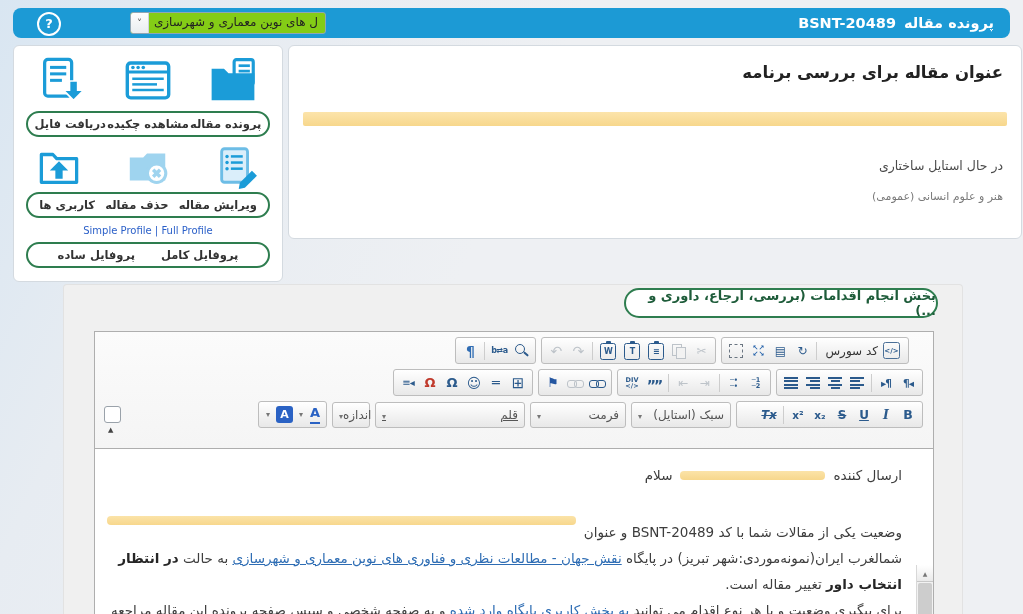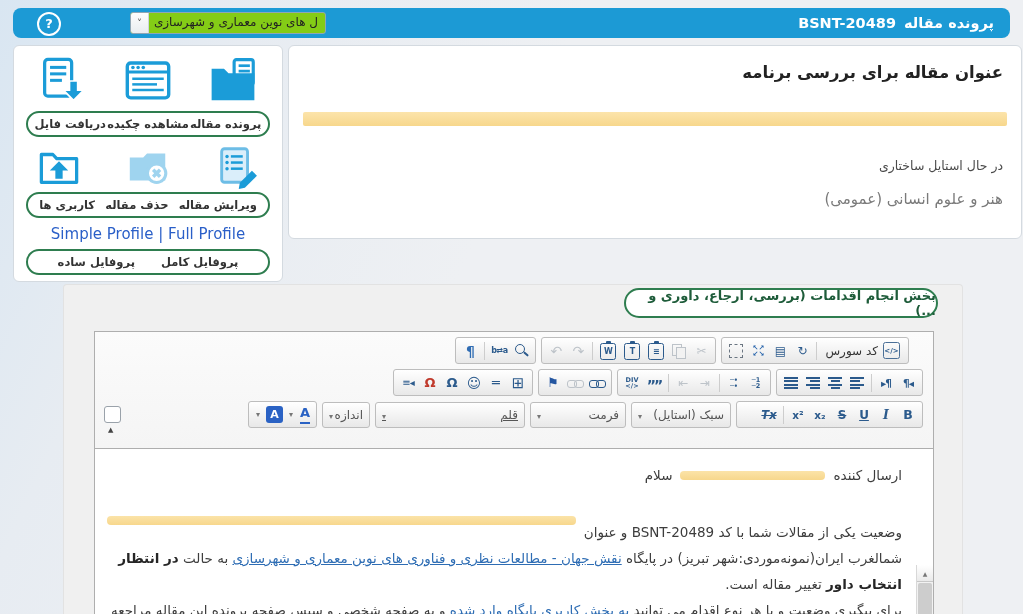--- a/index.html
+++ b/index.html
@@ -15,30 +15,30 @@
   .sel-btn{width:17px;border-right:1px solid #ccd5dc;background:linear-gradient(#fdfdfd,#e9edf0);display:flex;align-items:center;justify-content:center;font-size:8px;color:#555;}
   .sel-btn::before{content:"˅";font-size:10px;}
   .sel-text{flex:1;text-align:right;direction:rtl;padding:2px 7px 0 4px;font-size:12px;color:#222;white-space:nowrap;overflow:hidden;}
 
   
   .left-card{position:absolute;left:13px;top:45px;width:270px;height:237px;background:#fff;border:1px solid #d4dae0;border-radius:6px;box-sizing:border-box;padding:8px 12px 6px;display:flex;flex-direction:column;}
   .icon-row{display:flex;direction:rtl;justify-content:space-between;align-items:flex-end;padding:0 10px;}
   .tool{cursor:pointer;line-height:0;}
   .tool svg{display:block;}
   .label-pill{border:2px solid #2e7d4f;border-radius:14px;background:#fff;display:flex;direction:rtl;justify-content:space-around;align-items:center;height:22px;font-size:11.5px;color:#333;font-weight:bold;margin-top:3px;padding:0 6px;}
-  .profiles{text-align:center;font-size:15px;color:#2a5fc8;margin:7px 0 4px;}
+  .profiles{text-align:center;font-size:10px;color:#2a5fc8;margin:7px 0 4px;}
   .profiles .plink{cursor:pointer;}
   .pill-bottom{margin-top:2px;justify-content:center;gap:26px;}
 
   
   .right-card{position:absolute;left:288px;top:45px;width:734px;height:194px;background:#fff;border:1px solid #d4dae0;border-radius:6px;box-sizing:border-box;}
   .article-title{position:absolute;top:17px;right:18px;font-size:16.5px;font-weight:bold;color:#222;direction:rtl;}
   .title-redact{position:absolute;top:66px;left:14px;right:14px;height:14px;background:linear-gradient(#fce4ab,#f7d78c);border-radius:2px;}
   .article-status{position:absolute;top:112px;right:18px;font-size:12.5px;color:#4a4a4a;direction:rtl;}
-  .article-category{position:absolute;top:144px;right:18px;font-size:15px;color:#7a7a7a;direction:rtl;}
+  .article-category{position:absolute;top:144px;right:18px;font-size:11px;color:#7a7a7a;direction:rtl;}
 
   
   .main-panel{position:absolute;left:63px;top:284px;width:900px;height:330px;background:#f0f0f0;border:1px solid #e2e2e2;border-bottom:none;border-radius:4px 4px 0 0;box-sizing:border-box;}
   .section-pill{position:absolute;top:3px;left:560px;width:314px;height:30px;border:2px solid #2e7d4f;border-radius:16px;background:#fff;box-sizing:border-box;display:flex;align-items:center;justify-content:center;font-size:13px;font-weight:bold;color:#1e5c3a;direction:rtl;}
 
   
   .editor{position:absolute;left:30px;top:46px;width:840px;height:284px;border:1px solid #aeaeae;background:linear-gradient(#fbfbfb,#ececec);box-sizing:border-box;}
   .toolbar{position:absolute;top:0;left:0;right:0;height:116px;padding:5px 10px 0 8px;box-sizing:border-box;}
   .tb-row{display:flex;justify-content:flex-end;direction:ltr;gap:5px;margin-bottom:5px;align-items:center;}
   .tb-row.r1{padding-right:14px;}
@@ -86,21 +86,21 @@
   .icon-superscript,.icon-subscript{font-size:10.5px;font-weight:bold;}
   .icon-strikethrough{text-decoration:line-through;font-weight:bold;font-size:12px;}
   .icon-underline{text-decoration:underline;font-weight:bold;font-size:12px;}
   .icon-italic{font-style:italic;font-family:"DejaVu Serif",serif;font-weight:bold;font-size:12.5px;}
   .icon-bold{font-weight:900;font-size:12.5px;}
 
   
   .tb-dd{height:26px;background:linear-gradient(#fff,#e8e8e8);border:1px solid #bdbdbd;border-radius:3px;display:flex;align-items:center;justify-content:space-between;direction:ltr;padding:0 6px;box-sizing:border-box;color:#555;font-size:12px;cursor:pointer;}
   .dd-arrow::before{content:"▾";font-size:8px;color:#777;}
   .dd-label{direction:rtl;}
-  .dd-size{width:48px;}.dd-font{width:150px;text-decoration:underline;}.dd-format{width:96px;}.dd-style{width:100px;}
+  .dd-size{width:38px;}.dd-font{width:150px;text-decoration:underline;}.dd-format{width:96px;}.dd-style{width:100px;}
   .dd-mini{width:12px;display:flex;align-items:center;justify-content:center;cursor:pointer;}
   .a-badge{width:17px;height:17px;background:#2a62c4;border-radius:3px;color:#fff;font-size:11px;font-weight:bold;display:flex;align-items:center;justify-content:center;margin:0 2px;cursor:pointer;}
   .a-badge::before{content:"A";}
   .a-under{height:17px;line-height:15px;font-size:13px;font-weight:bold;color:#2a62c4;border-bottom:2px solid #2a62c4;margin:0 3px;cursor:pointer;}
   .a-under::before{content:"A";}
   .tb-check{position:absolute;left:9px;top:74px;width:15px;height:15px;background:#fff;border:1px solid #9aa2aa;border-radius:3px;cursor:pointer;}
   .tb-collapse{position:absolute;left:13px;top:94px;font-size:7px;color:#444;cursor:pointer;}
   .tb-collapse::before{content:"▲";}
 
   

